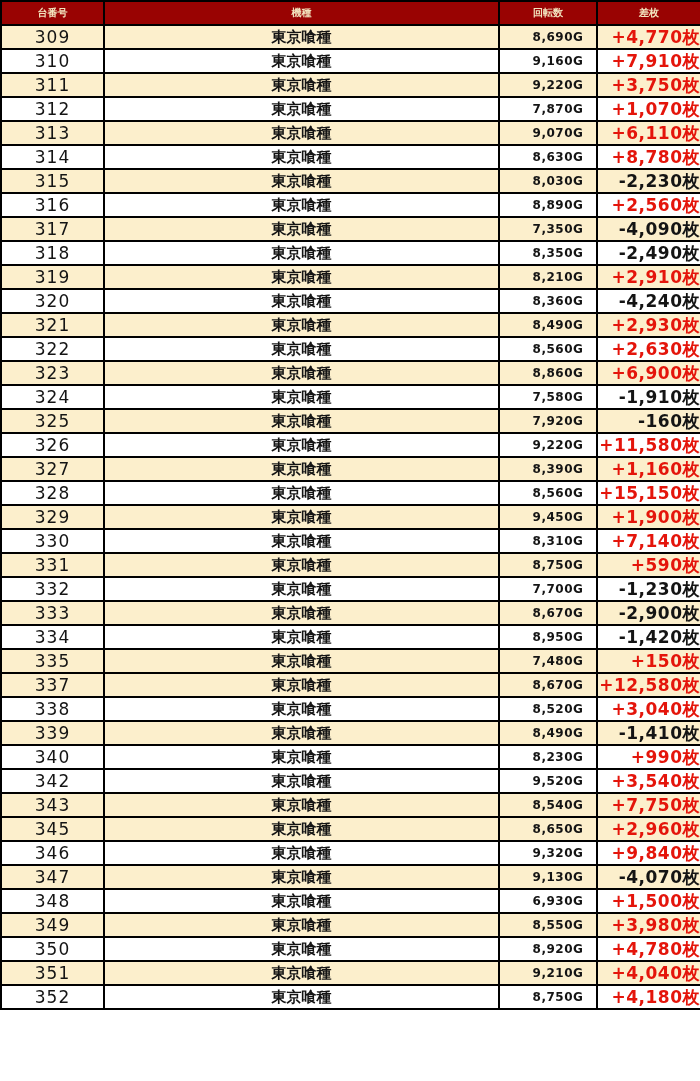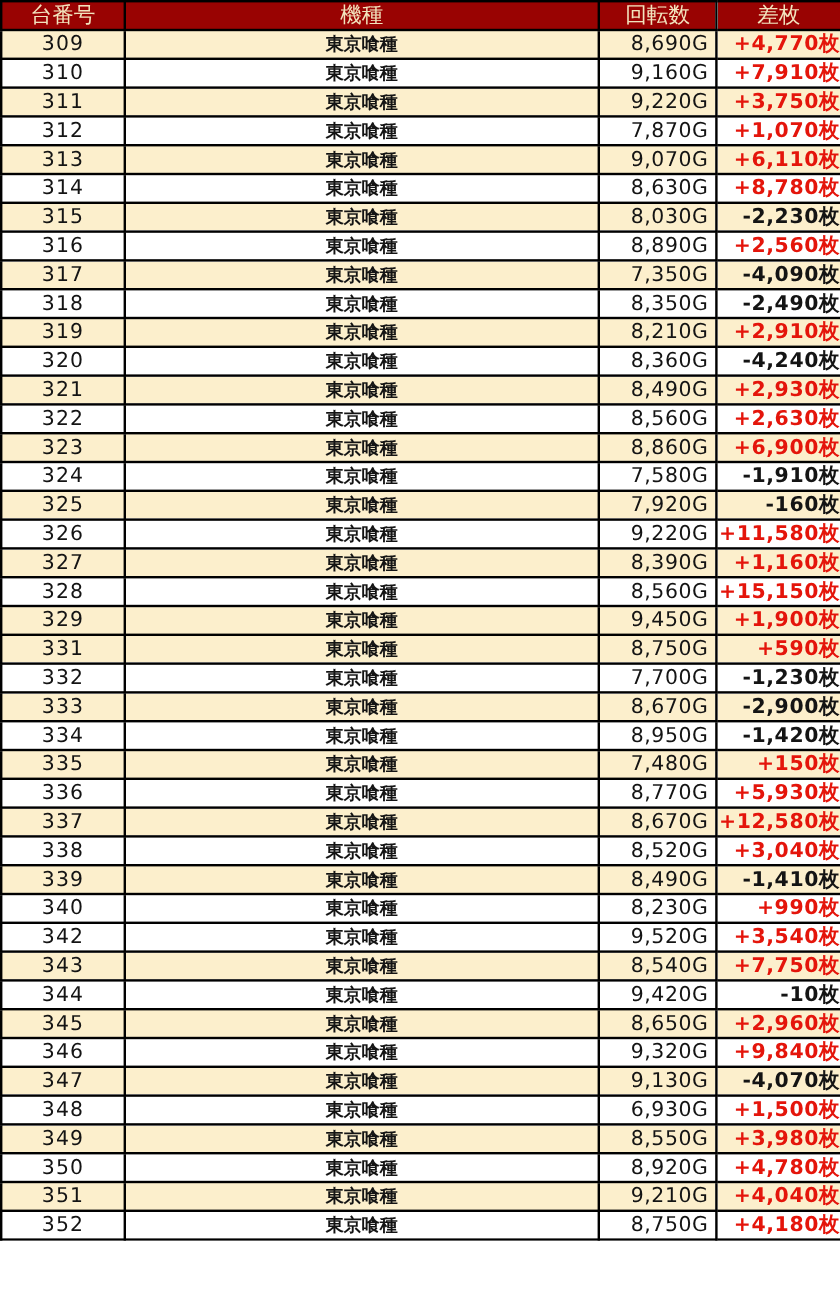--- a/index.html
+++ b/index.html
@@ -34,28 +34,28 @@
     text-align:center;
     vertical-align:middle;
     height:21.9px;
     line-height:22px;
     overflow:hidden;
     white-space:nowrap;
   }
   thead th{
     background:var(--header-bg);
     color:var(--header-text);
-    font-size:18px;
-    font-weight:normal;
+    font-size:10px;
+    font-weight:bold;
   }
   tr.alt td{background:var(--row-alt-bg);}
   tr.plain td{background:var(--row-bg);}
   td.col-no{font-size:17px;font-weight:normal;letter-spacing:1px;}
   td.col-model{font-size:15px;font-weight:bold;}
-  td.col-spins{font-size:17px;font-weight:normal;letter-spacing:0.5px;padding-left:20px;}
+  td.col-spins{font-size:12px;font-weight:bold;letter-spacing:0.5px;padding-left:20px;}
   td.col-diff{font-size:17px;font-weight:bold;letter-spacing:0.5px;text-align:right;}
   td.col-diff.pos{color:var(--positive-diff);}
   td.col-diff.neg{color:var(--text);padding-left:16px;}
 </style>
 </head>
 <body>
 
 <table class="machine-table">
   <colgroup>
     <col class="c-no">
@@ -191,20 +191,26 @@
         <td class="col-model">東京喰種</td>
         <td class="col-spins">8,560G</td>
         <td class="col-diff pos">+15,150枚</td>
       </tr>
       <tr class="alt">
         <td class="col-no">329</td>
         <td class="col-model">東京喰種</td>
         <td class="col-spins">9,450G</td>
         <td class="col-diff pos">+1,900枚</td>
       </tr>
+      <tr class="plain">
+        <td class="col-no">330</td>
+        <td class="col-model">東京喰種</td>
+        <td class="col-spins">8,310G</td>
+        <td class="col-diff pos">+7,140枚</td>
+      </tr>
       <tr class="alt">
         <td class="col-no">331</td>
         <td class="col-model">東京喰種</td>
         <td class="col-spins">8,750G</td>
         <td class="col-diff pos">+590枚</td>
       </tr>
       <tr class="plain">
         <td class="col-no">332</td>
         <td class="col-model">東京喰種</td>
         <td class="col-spins">7,700G</td>
@@ -221,26 +227,20 @@
         <td class="col-model">東京喰種</td>
         <td class="col-spins">8,950G</td>
         <td class="col-diff neg">-1,420枚</td>
       </tr>
       <tr class="alt">
         <td class="col-no">335</td>
         <td class="col-model">東京喰種</td>
         <td class="col-spins">7,480G</td>
         <td class="col-diff pos">+150枚</td>
       </tr>
-      <tr class="plain">
-        <td class="col-no">336</td>
-        <td class="col-model">東京喰種</td>
-        <td class="col-spins">8,770G</td>
-        <td class="col-diff pos">+5,930枚</td>
-      </tr>
       <tr class="alt">
         <td class="col-no">337</td>
         <td class="col-model">東京喰種</td>
         <td class="col-spins">8,670G</td>
         <td class="col-diff pos">+12,580枚</td>
       </tr>
       <tr class="plain">
         <td class="col-no">338</td>
         <td class="col-model">東京喰種</td>
         <td class="col-spins">8,520G</td>
@@ -262,26 +262,20 @@
         <td class="col-no">342</td>
         <td class="col-model">東京喰種</td>
         <td class="col-spins">9,520G</td>
         <td class="col-diff pos">+3,540枚</td>
       </tr>
       <tr class="alt">
         <td class="col-no">343</td>
         <td class="col-model">東京喰種</td>
         <td class="col-spins">8,540G</td>
         <td class="col-diff pos">+7,750枚</td>
-      </tr>
-      <tr class="plain">
-        <td class="col-no">344</td>
-        <td class="col-model">東京喰種</td>
-        <td class="col-spins">9,420G</td>
-        <td class="col-diff neg">-10枚</td>
       </tr>
       <tr class="alt">
         <td class="col-no">345</td>
         <td class="col-model">東京喰種</td>
         <td class="col-spins">8,650G</td>
         <td class="col-diff pos">+2,960枚</td>
       </tr>
       <tr class="plain">
         <td class="col-no">346</td>
         <td class="col-model">東京喰種</td>

